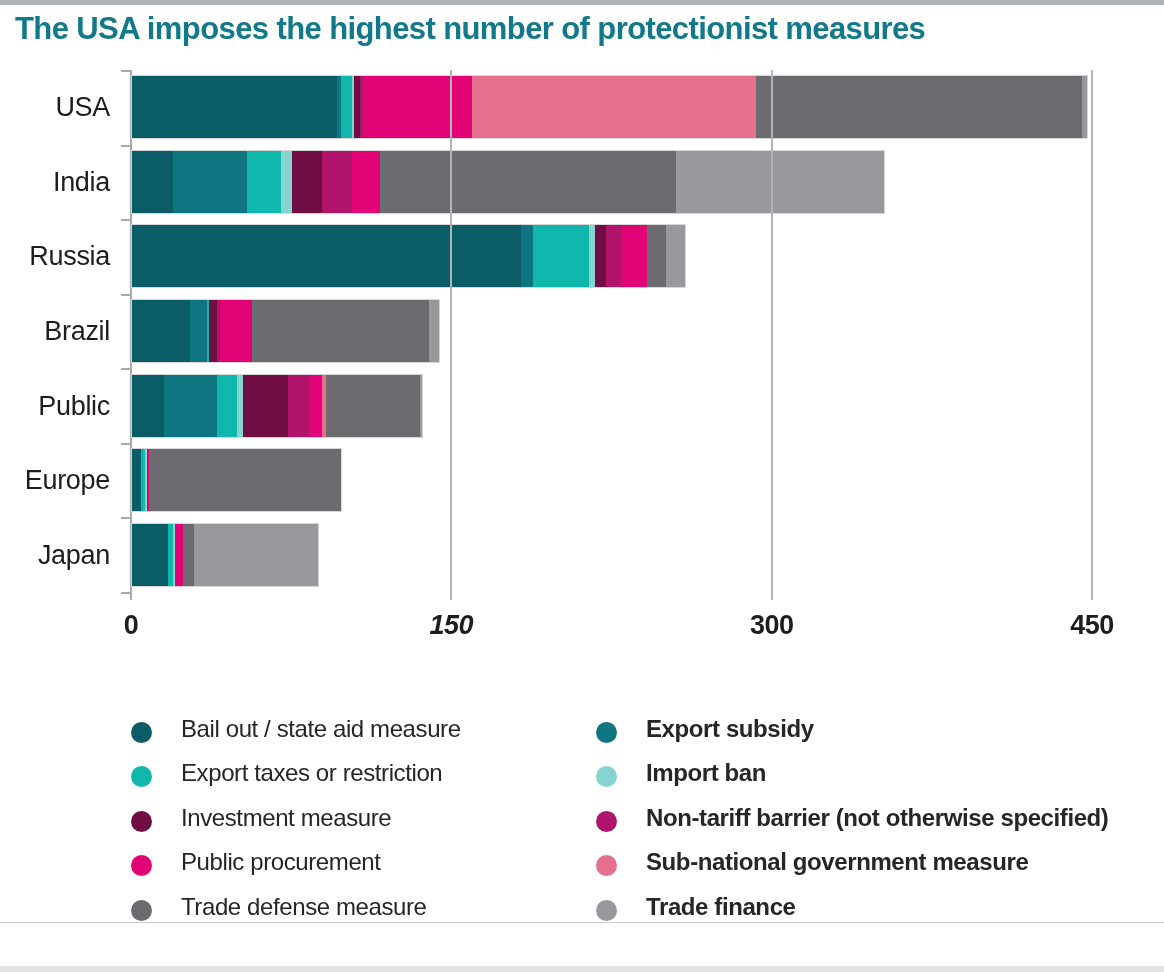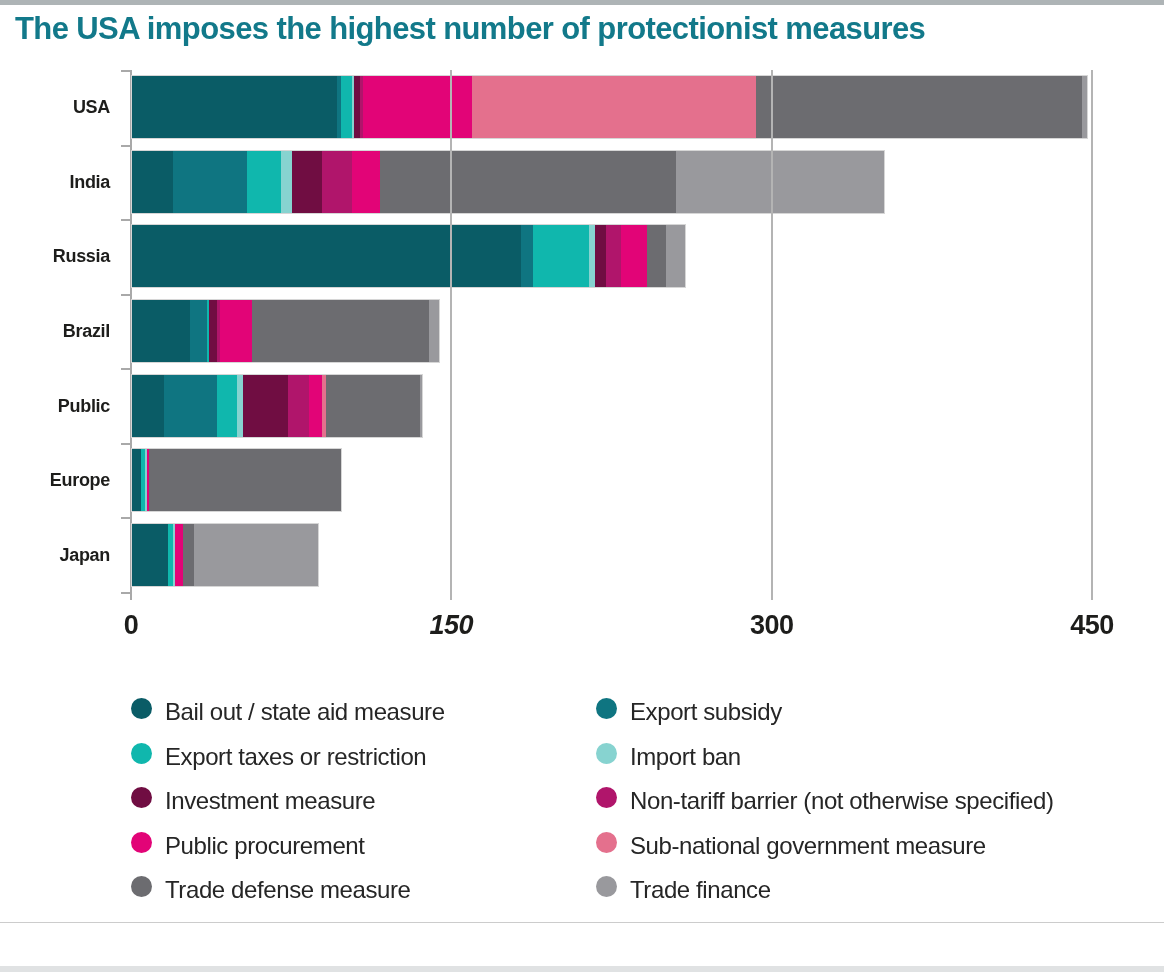--- a/index.html
+++ b/index.html
@@ -13,34 +13,34 @@
     position:absolute; top:11px; left:15px; margin:0;
     font-size:31px; font-weight:bold; color:#12798a; letter-spacing:-0.6px;
     white-space:nowrap;
   }
   .plot { position:absolute; left:0; top:0; width:1164px; height:972px; }
   .yaxis { position:absolute; left:130px; top:70px; width:2px; height:530px; background:#a9a9a9; }
   .gridline { position:absolute; top:70px; width:2px; height:530px; background:#b4b4b4; z-index:6; }
   .ytick { position:absolute; width:10px; height:2px; background:#a9a9a9; z-index:2; }
   .row-label {
     position:absolute; left:0; width:110px; height:62px; line-height:62px;
-    text-align:right; font-weight:bold; font-size:18px; color:#1d1d1b; letter-spacing:-0.3px;
+    text-align:right; font-weight:normal; font-size:27px; color:#1d1d1b; letter-spacing:-0.3px;
   }
   .bar {
     position:absolute; left:132px; height:62px; display:flex; z-index:3;
     box-shadow:0 0 0 1px #d6d6d6;
   }
   .seg { height:100%; flex:0 0 auto; }
   .xtick-label {
     position:absolute; top:610px; width:120px; text-align:center;
     font-weight:bold; font-size:27px; color:#1d1d1b; letter-spacing:-0.5px;
   }
   .legend { position:absolute; top:698px; left:0; width:1164px; }
   .legend-col { position:absolute; top:0; display:flex; flex-direction:column; }
-  .legend-item { display:flex; align-items:flex-start; height:44.5px; }
+  .legend-item { display:flex; align-items:flex-end; height:44.5px;gap:16px; }
   .legend-dot { width:21px; height:21px; border-radius:50%; flex:0 0 21px; margin-right:13px; }
   .legend-label { font-size:24px; color:#262626; letter-spacing:-0.4px; white-space:nowrap; }
   .source-divider { position:absolute; top:922px; left:0; width:100%; height:1px; background:#cccccc; }
   .source { position:absolute; top:933px; left:14px; font-size:21px; color:#363636; letter-spacing:-0.2px; }
 </style>
 </head>
 <body>
 
 <div class="page">
   <div class="top-strip"></div>
@@ -160,21 +160,21 @@
         </div>
         <div class="legend-item">
           <div class="legend-dot" style="background: rgb(226, 4, 119);"></div>
           <div class="legend-label">Public procurement</div>
         </div>
         <div class="legend-item">
           <div class="legend-dot" style="background: rgb(108, 108, 112);"></div>
           <div class="legend-label">Trade defense measure</div>
         </div>
       </div>
-      <div class="legend-col" style="left: 596px;">
+      <div class="legend-col" style="left: 596px; font-weight: bold;">
         <div class="legend-item">
           <div class="legend-dot" style="background: rgb(15, 117, 129);"></div>
           <div class="legend-label">Export subsidy</div>
         </div>
         <div class="legend-item">
           <div class="legend-dot" style="background: rgb(135, 211, 208);"></div>
           <div class="legend-label">Import ban</div>
         </div>
         <div class="legend-item">
           <div class="legend-dot" style="background: rgb(176, 21, 107);"></div>

